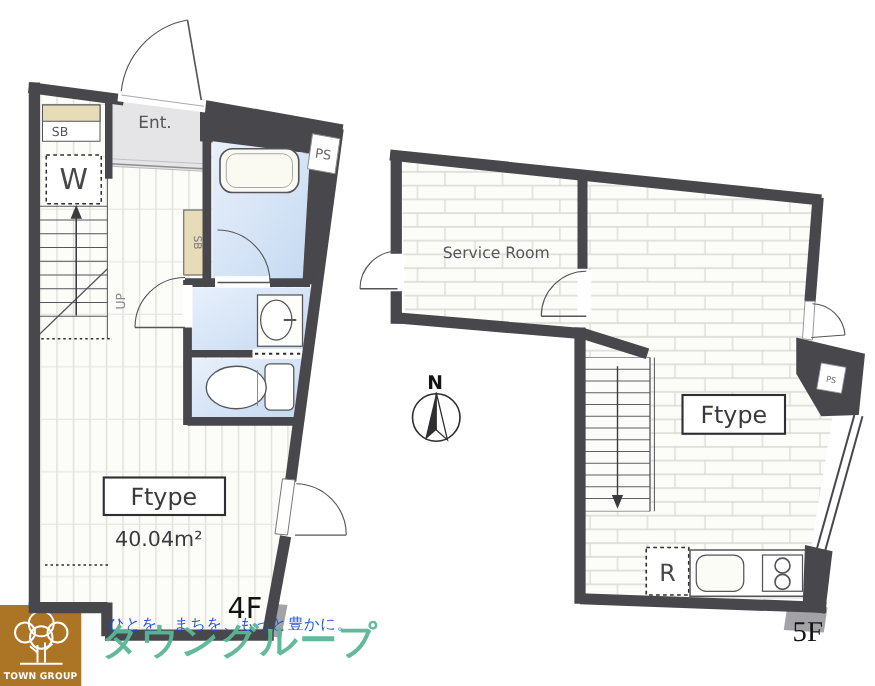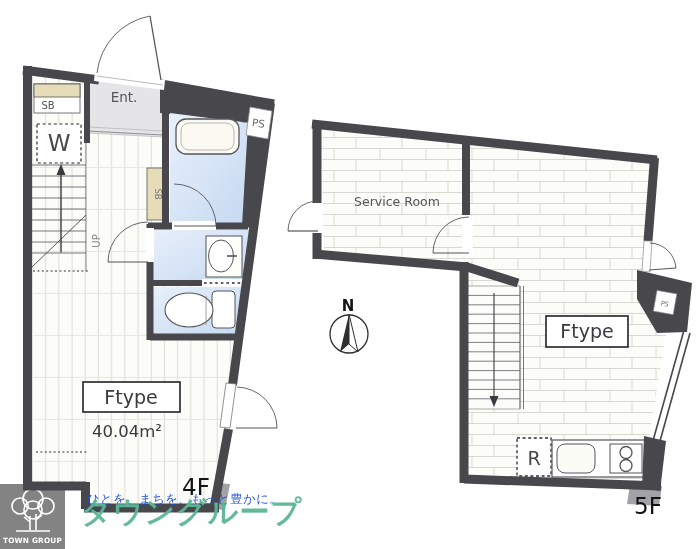--- a/index.html
+++ b/index.html
@@ -1,29 +1,29 @@
 <!DOCTYPE html>
 <html><head>
 <meta charset="utf-8">
 <style>
   html,body{margin:0;padding:0;background:#fff;}
   .canvas{position:relative;width:700px;height:549px;background:#ffffff;overflow:hidden;
           font-family:"DejaVu Sans",sans-serif;}
   svg{position:absolute;left:0;top:0;}
   svg text{font-family:"DejaVu Sans",sans-serif;}
-  .logo-box{position:absolute;left:0;top:484px;width:65px;height:65px;background:#737373;opacity:.88;}
+  .logo-box{position:absolute;left:0;top:484px;width:65px;height:65px;background:#a16207;opacity:.88;}
   .logo-name{position:absolute;left:0;bottom:4px;width:65px;text-align:center;color:#fff;
              font-size:7.3px;font-weight:bold;letter-spacing:.2px;}
   .tagline{position:absolute;left:87px;top:491px;font-size:12.3px;color:#1d4ed8;font-weight:normal;
            letter-spacing:.5px;opacity:.95;}
   .company{position:absolute;left:81px;top:492px;font-size:30px;color:#5bb697;font-weight:bold;
            letter-spacing:1px;opacity:.95;}
   .floor-label{position:absolute;color:#141414;font-size:23px;font-weight:500;}
   .floor-label.f4{left:182px;top:474px;}
-  .floor-label.f5{left:634px;top:493px;}
+  .floor-label.f5{left:634px;top:493px;font-family:Liberation Serif, serif;}
 </style>
 </head>
 <body>
 
 <div class="canvas">
 
   <div class="logo-box">
     <svg width="65" height="65">
       <g fill="none" stroke="#ffffff" stroke-width="1.6">
         <circle cx="20" cy="22" r="8"></circle>

